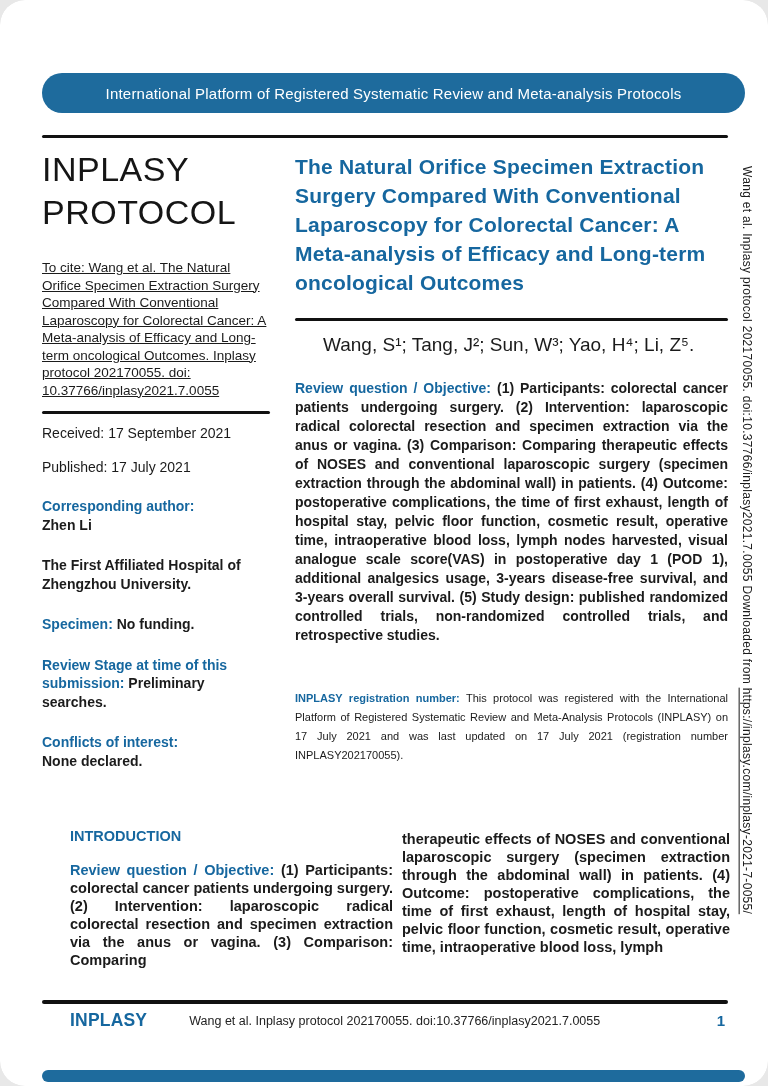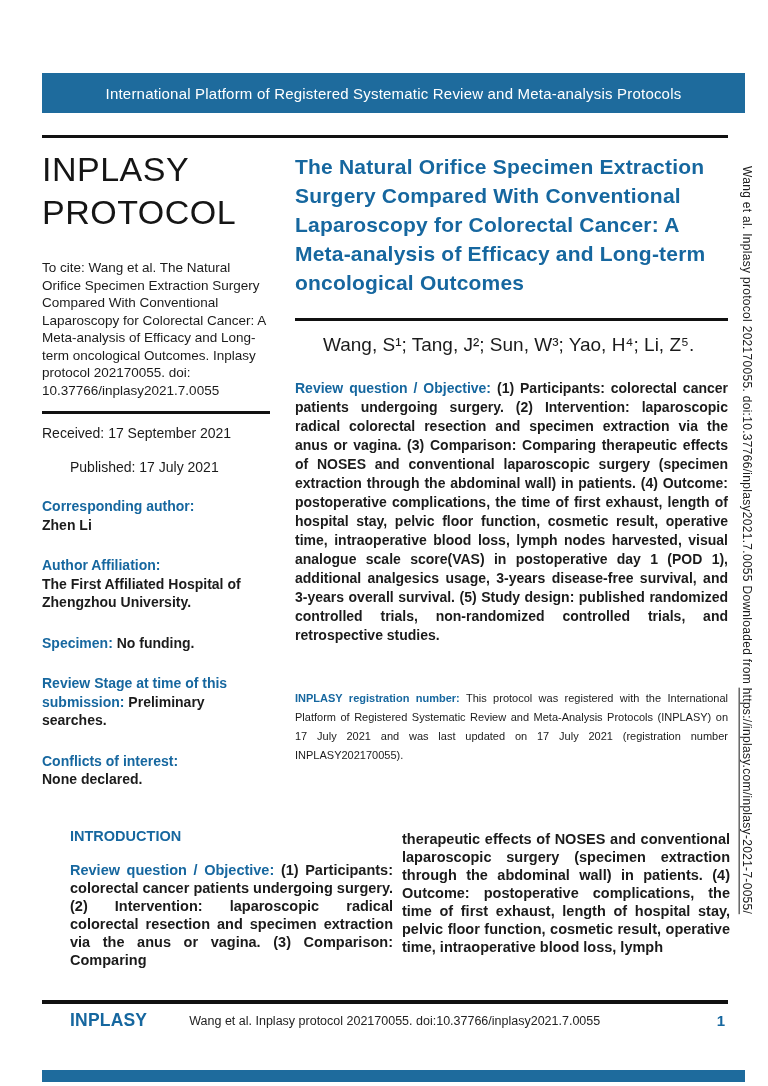--- a/index.html
+++ b/index.html
@@ -1,15 +1,15 @@
 <!DOCTYPE html>
 <html style="--accent: #16679f; --banner: #1e6b9d;"><head>
 <meta charset="utf-8">
 <style>
-  * { margin: 0; padding: 0; box-sizing: border-box; }
+  * { margin: 0; padding: 0; box-sizing: border-box; border-radius: 25px; }
   html, body { background: #e8e8e8; }
   body { font-family: "Liberation Sans", "DejaVu Sans", sans-serif; }
   .page {
     position: relative;
     width: 768px;
     height: 1086px;
     margin: 0 auto;
     background: #ffffff;
     overflow: hidden;
     color: #1b1b1b;
@@ -51,28 +51,29 @@
     font-size: 34px;
     line-height: 43px;
     letter-spacing: 0.5px;
     color: #151515;
     font-weight: 400;
   }
   .to-cite {
     margin-top: 25px;
     font-size: 13.5px;
     line-height: 17.5px;
+    text-decoration: underline;
   }
   .left-rule {
     margin-top: 12px;
     width: 228px; height: 3px;
     background: var(--rule);
   }
   .meta-line { margin-top: 11px; font-size: 14px; }
-  .meta-line + .meta-line { margin-top: 18px; margin-left: 28px; }
+  .meta-line + .meta-line { margin-top: 18px; }
   .blk { margin-top: 22px; font-size: 14px; line-height: 18.5px; }
   .lbl { color: var(--accent); font-weight: bold; }
   .val { color: var(--ink); font-weight: bold; }
   .email { margin-top: 15px; font-size: 14px; font-weight: bold; }
 
   
   .right-col {
     position: absolute;
     left: 295px; top: 152px; width: 433px;
   }
@@ -197,21 +198,20 @@
 
     <p class="meta-line">Received: 17 September 2021</p>
     <p class="meta-line">Published: 17 July 2021</p>
 
     <div class="blk">
       <div class="lbl">Corresponding author:</div>
       <div class="val">Zhen Li</div>
     </div>
 
     <div class="blk">
-      <div class="lbl">Author Affiliation:</div>
       <div class="val">The First Affiliated Hospital of Zhengzhou University.</div>
     </div>
 
     <div class="blk">
       <span class="lbl">Specimen:</span>
       <span class="val">No funding.</span>
     </div>
 
     <div class="blk">
       <span class="lbl">Review Stage at time of this submission:</span>

